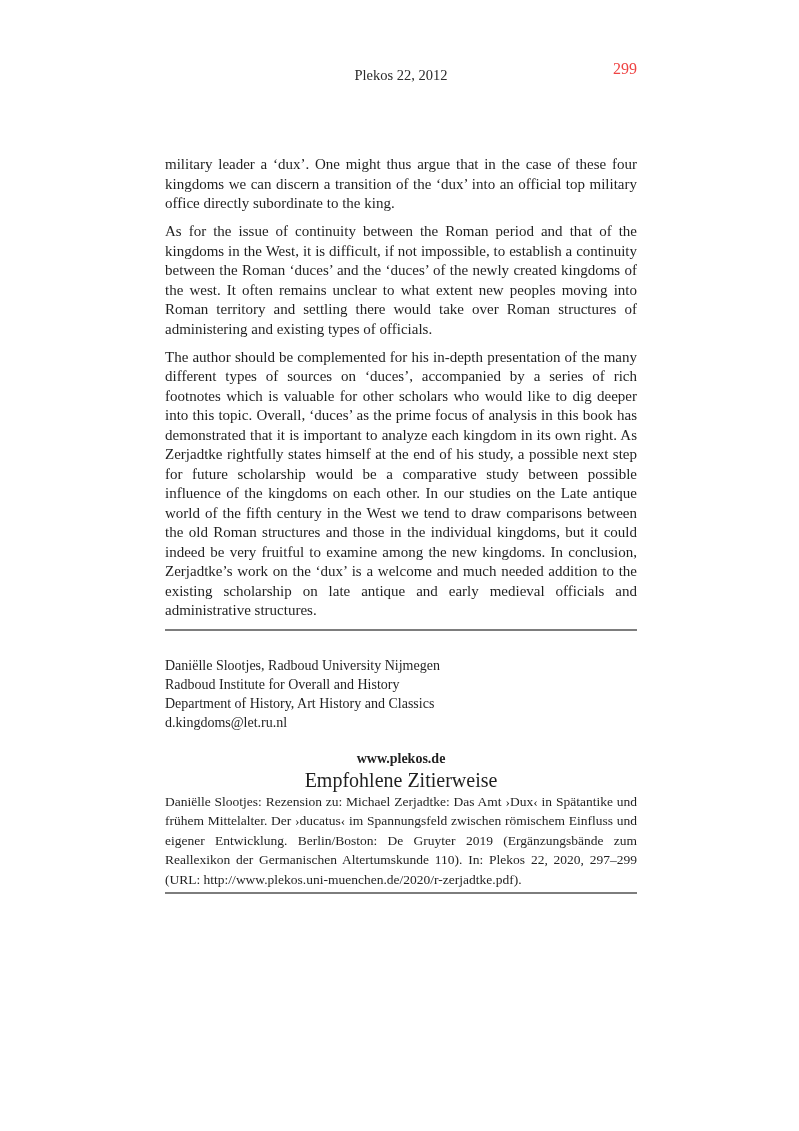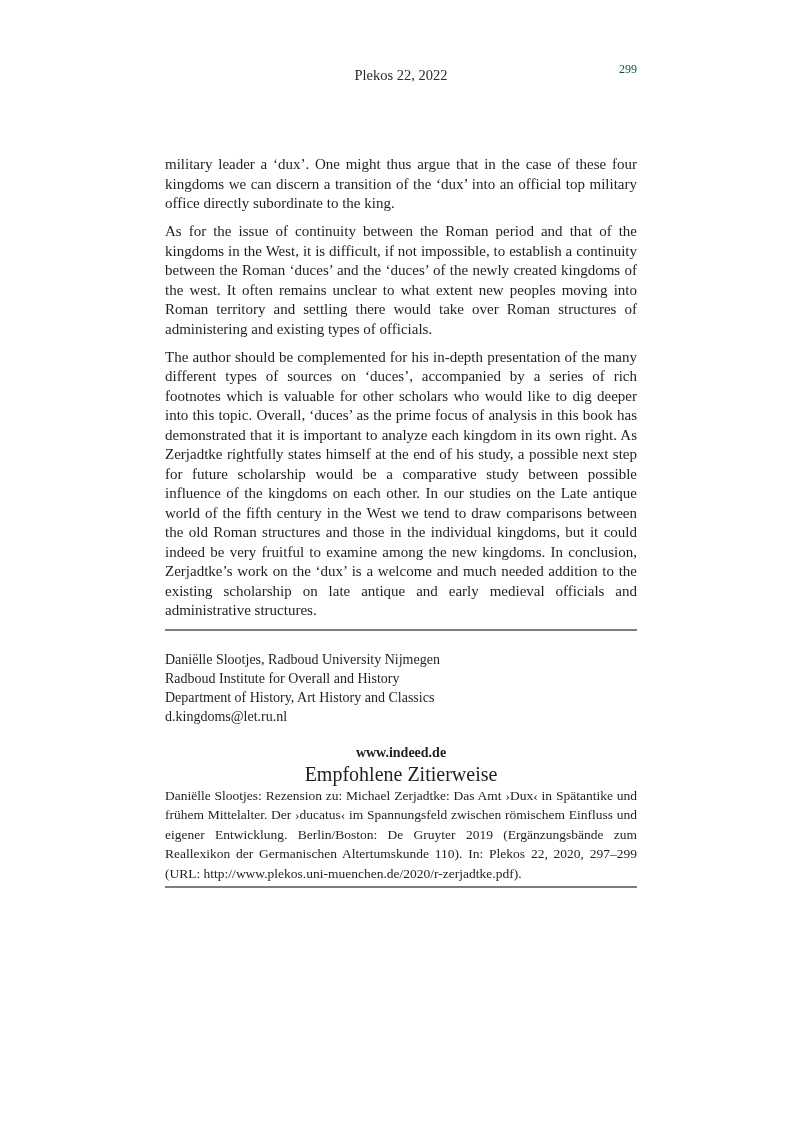--- a/index.html
+++ b/index.html
@@ -22,42 +22,42 @@
     position: relative;
     text-align: center;
     font-size: 14.5px;
     line-height: 18px;
     color: #2a2a2a;
   }
   .page-number {
     position: absolute;
     right: 0;
     top: -6px;
-    font-size: 12px;
-    color: #14532d;
+    font-size: 16px;
+    color: #ef4444;
   }
   .body-text {
     margin-top: 71px;
     font-size: 15px;
     line-height: 19.5px;
     text-align: justify;
   }
   .body-text p {
     margin: 0 0 8.5px 0;
   }
   hr.rule {
     border: none;
     border-top: 2px solid #7d7d7d;
     height: 0;
     margin: 0;
     width: 100%;
   }
   .rule-top { margin-top: 34px; }
   .signature {
-    margin-top: 19px;
+    margin-top: 25px;
     font-size: 14px;
     line-height: 19px;
   }
   .signature div { margin: 0; }
   .citation {
     margin-top: 17px;
   }
   .citation-site {
     text-align: center;
     font-weight: bold;
@@ -78,40 +78,40 @@
     margin: 0 0 3px 0;
   }
   .rule-bottom { margin-top: 1px; }
 </style>
 </head>
 <body>
 
 <div class="page">
 
   <div class="header">
-    <span class="running-title">Plekos 22, 2022</span>
+    <span class="running-title">Plekos 22, 2012</span>
     <span class="page-number">299</span>
   </div>
 
   <div class="body-text">
     <p>military leader a ‘dux’. One might thus argue that in the case of these four kingdoms we can discern a transition of the ‘dux’ into an official top military office directly subordinate to the king.</p>
     <p>As for the issue of continuity between the Roman period and that of the kingdoms in the West, it is difficult, if not impossible, to establish a continuity between the Roman ‘duces’ and the ‘duces’ of the newly created kingdoms of the west. It often remains unclear to what extent new peoples moving into Roman territory and settling there would take over Roman structures of administering and existing types of officials.</p>
     <p>The author should be complemented for his in-depth presentation of the many different types of sources on ‘duces’, accompanied by a series of rich footnotes which is valuable for other scholars who would like to dig deeper into this topic. Overall, ‘duces’ as the prime focus of analysis in this book has demonstrated that it is important to analyze each kingdom in its own right. As Zerjadtke rightfully states himself at the end of his study, a possible next step for future scholarship would be a comparative study between possible influence of the kingdoms on each other. In our studies on the Late antique world of the fifth century in the West we tend to draw comparisons between the old Roman structures and those in the individual kingdoms, but it could indeed be very fruitful to examine among the new kingdoms. In conclusion, Zerjadtke’s work on the ‘dux’ is a welcome and much needed addition to the existing scholarship on late antique and early medieval officials and administrative structures.</p>
   </div>
 
   <hr class="rule rule-top">
 
   <div class="signature">
     <div>Daniëlle Slootjes, Radboud University Nijmegen</div>
     <div>Radboud Institute for Overall and History</div>
     <div>Department of History, Art History and Classics</div>
     <div>d.kingdoms@let.ru.nl</div>
   </div>
 
   <div class="citation">
-    <p class="citation-site">www.indeed.de</p>
+    <p class="citation-site">www.plekos.de</p>
     <p class="citation-heading">Empfohlene Zitierweise</p>
     <p class="citation-text">Daniëlle Slootjes: Rezension zu: Michael Zerjadtke: Das Amt ›Dux‹ in Spätantike und frühem Mittelalter. Der ›ducatus‹ im Spannungsfeld zwischen römischem Einfluss und eigener Entwicklung. Berlin/Boston: De Gruyter 2019 (Ergänzungsbände zum Reallexikon der Germanischen Altertumskunde 110). In: Plekos 22, 2020, 297–299 (URL: http://www.plekos.uni-muenchen.de/2020/r-zerjadtke.pdf).</p>
   </div>
 
   <hr class="rule rule-bottom">
 
 </div>
 
 </body></html>

